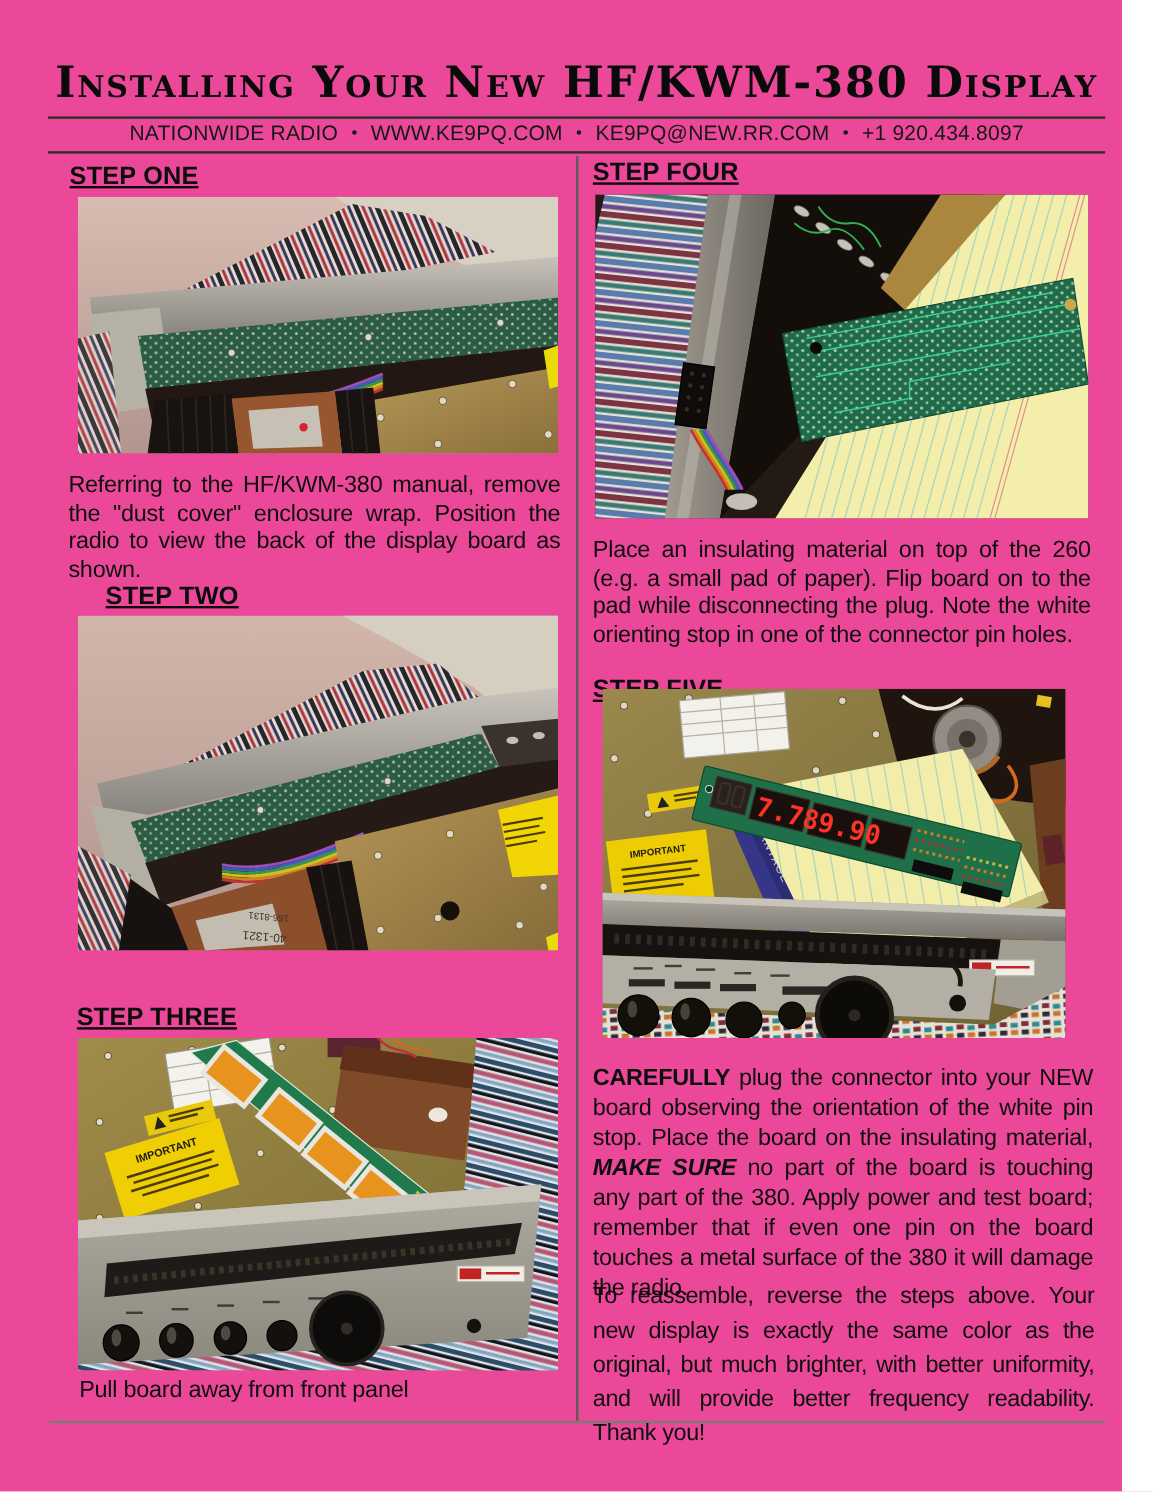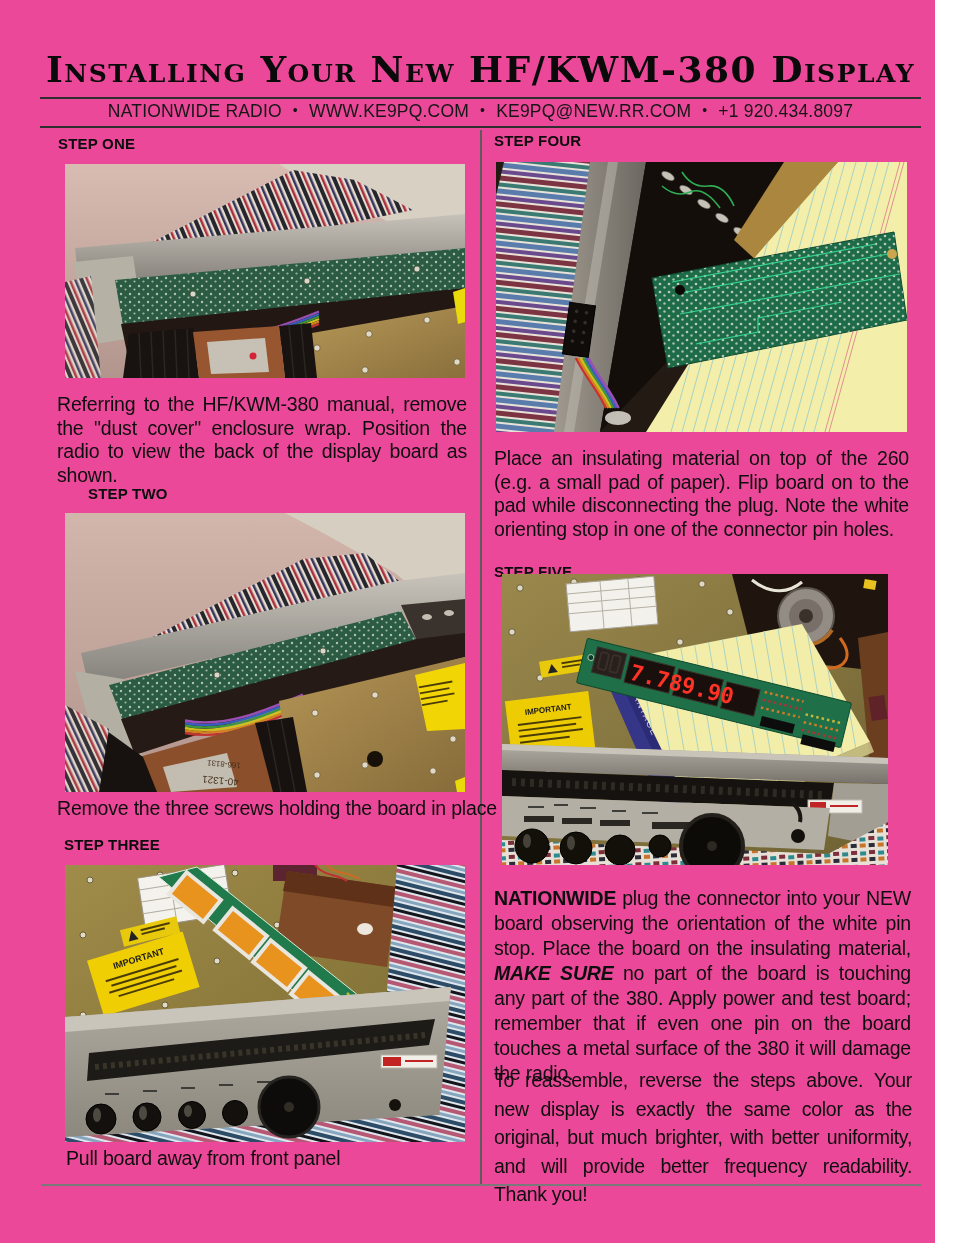--- a/index.html
+++ b/index.html
@@ -8,21 +8,21 @@
   .abs{position:absolute;}
   .title{left:0;top:50px;width:961px;text-align:center;
          font-family:"DejaVu Serif","Liberation Serif",serif;font-weight:700;
          font-variant:small-caps;font-size:36px;line-height:1.1;letter-spacing:1.5px;color:#0a0a0a;}
   .rule{background:#2f2f2f;height:2px;}
   .subtitle{left:0;top:101px;width:961px;text-align:center;font-size:17.5px;
             letter-spacing:.2px;color:#161616;white-space:nowrap;}
   .subtitle .bullet{display:inline-block;margin:0 11px;font-size:14px;vertical-align:2px;}
   .vdivider{left:480px;top:130px;width:2px;height:1054px;background:#5c5c5c;}
   .bottomrule{left:41px;top:1184px;width:880px;height:2px;background:#7a7a7a;}
-  .step-h{font-size:15px;font-weight:700;letter-spacing:.2px;color:#0c0c0c;line-height:1;}
+  .step-h{font-size:21px;font-weight:700;letter-spacing:.2px;color:#0c0c0c;line-height:1;text-decoration:underline;}
   .cap{font-size:19.5px;line-height:23.5px;letter-spacing:-0.2px;text-align:justify;color:#0e0e0e;}
   .cap-single{white-space:nowrap;text-align:left;}
   .cap5{line-height:25px;}
   .closing{line-height:28.5px;letter-spacing:-0.3px;text-align:justify;}
   svg.photo{position:absolute;display:block;}
 </style>
 </head>
 <body>
 
 <div class="page">
@@ -198,21 +198,20 @@
       <polygon points="190,210 228,204 242,279 208,279" fill="#171110"></polygon>
       <g stroke="#2c2622" stroke-width="1.5">
           <line x1="202" y1="208" x2="216" y2="279"></line>
           <line x1="216" y1="206" x2="230" y2="279"></line>
         </g>
     </g>
     <polygon points="0,192 44,216 34,279 0,279" fill="url(#p2r)" opacity="0.9"></polygon>
     <polygon points="390,268 400,264 400,279 392,279" fill="#ead90b"></polygon>
   </svg>
 
-  <div class="abs cap cap-single" style="left:57px;top:797px;width:420px;">Remove the three screws holding the board in place</div>
 
   <div class="abs step-h" style="left:64px;top:837px;">STEP THREE</div>
 
   <svg class="photo" style="left:65px;top:865px;" width="400" height="277" viewBox="0 0 400 277" aria-hidden="true">
     <defs>
       <linearGradient id="g3g" x1="0" y1="0" x2="1" y2="1">
           <stop offset="0" stop-color="#a08c4a"></stop>
           <stop offset="1" stop-color="#77682f"></stop>
         </linearGradient>
       <linearGradient id="g3p" x1="0" y1="0" x2="0" y2="1">
@@ -591,18 +590,18 @@
       <circle cx="118" cy="276" r="15" fill="#121008" stroke="#000"></circle>
       <circle cx="158" cy="272" r="11" fill="#121008" stroke="#000"></circle>
       <circle cx="210" cy="272" r="31" fill="#0d0b08" stroke="#24211d" stroke-width="4"></circle>
       <circle cx="210" cy="272" r="5" fill="#2c2822"></circle>
       <circle cx="296" cy="262" r="7" fill="#13100c"></circle>
       <path d="M298,248 C300,238 294,232 290,228" stroke="#1a1712" stroke-width="4" fill="none"></path>
     </g>
   </svg>
 
   <div class="abs cap cap5" style="left:494px;top:886px;width:417px;">
-    <b>NATIONWIDE</b><span> plug the connector into your NEW board observing the orientation of the white pin stop.  Place the board on the insulating material, </span><b><i>MAKE SURE</i></b><span> no part of the board is touching any part of the 380.  Apply power and test board; remember that if even one pin on the board touches a metal surface of the 380 it will damage the radio.</span>
+    <b>CAREFULLY</b><span> plug the connector into your NEW board observing the orientation of the white pin stop.  Place the board on the insulating material, </span><b><i>MAKE SURE</i></b><span> no part of the board is touching any part of the 380.  Apply power and test board; remember that if even one pin on the board touches a metal surface of the 380 it will damage the radio.</span>
   </div>
 
   <div class="abs cap closing" style="left:494px;top:1066px;width:418px;">To reassemble, reverse the steps above.  Your new display is exactly the same color as the original, but much brighter, with better uniformity, and will provide better frequency readability.  Thank you!</div>
 
 </div>
 
 </body></html>

